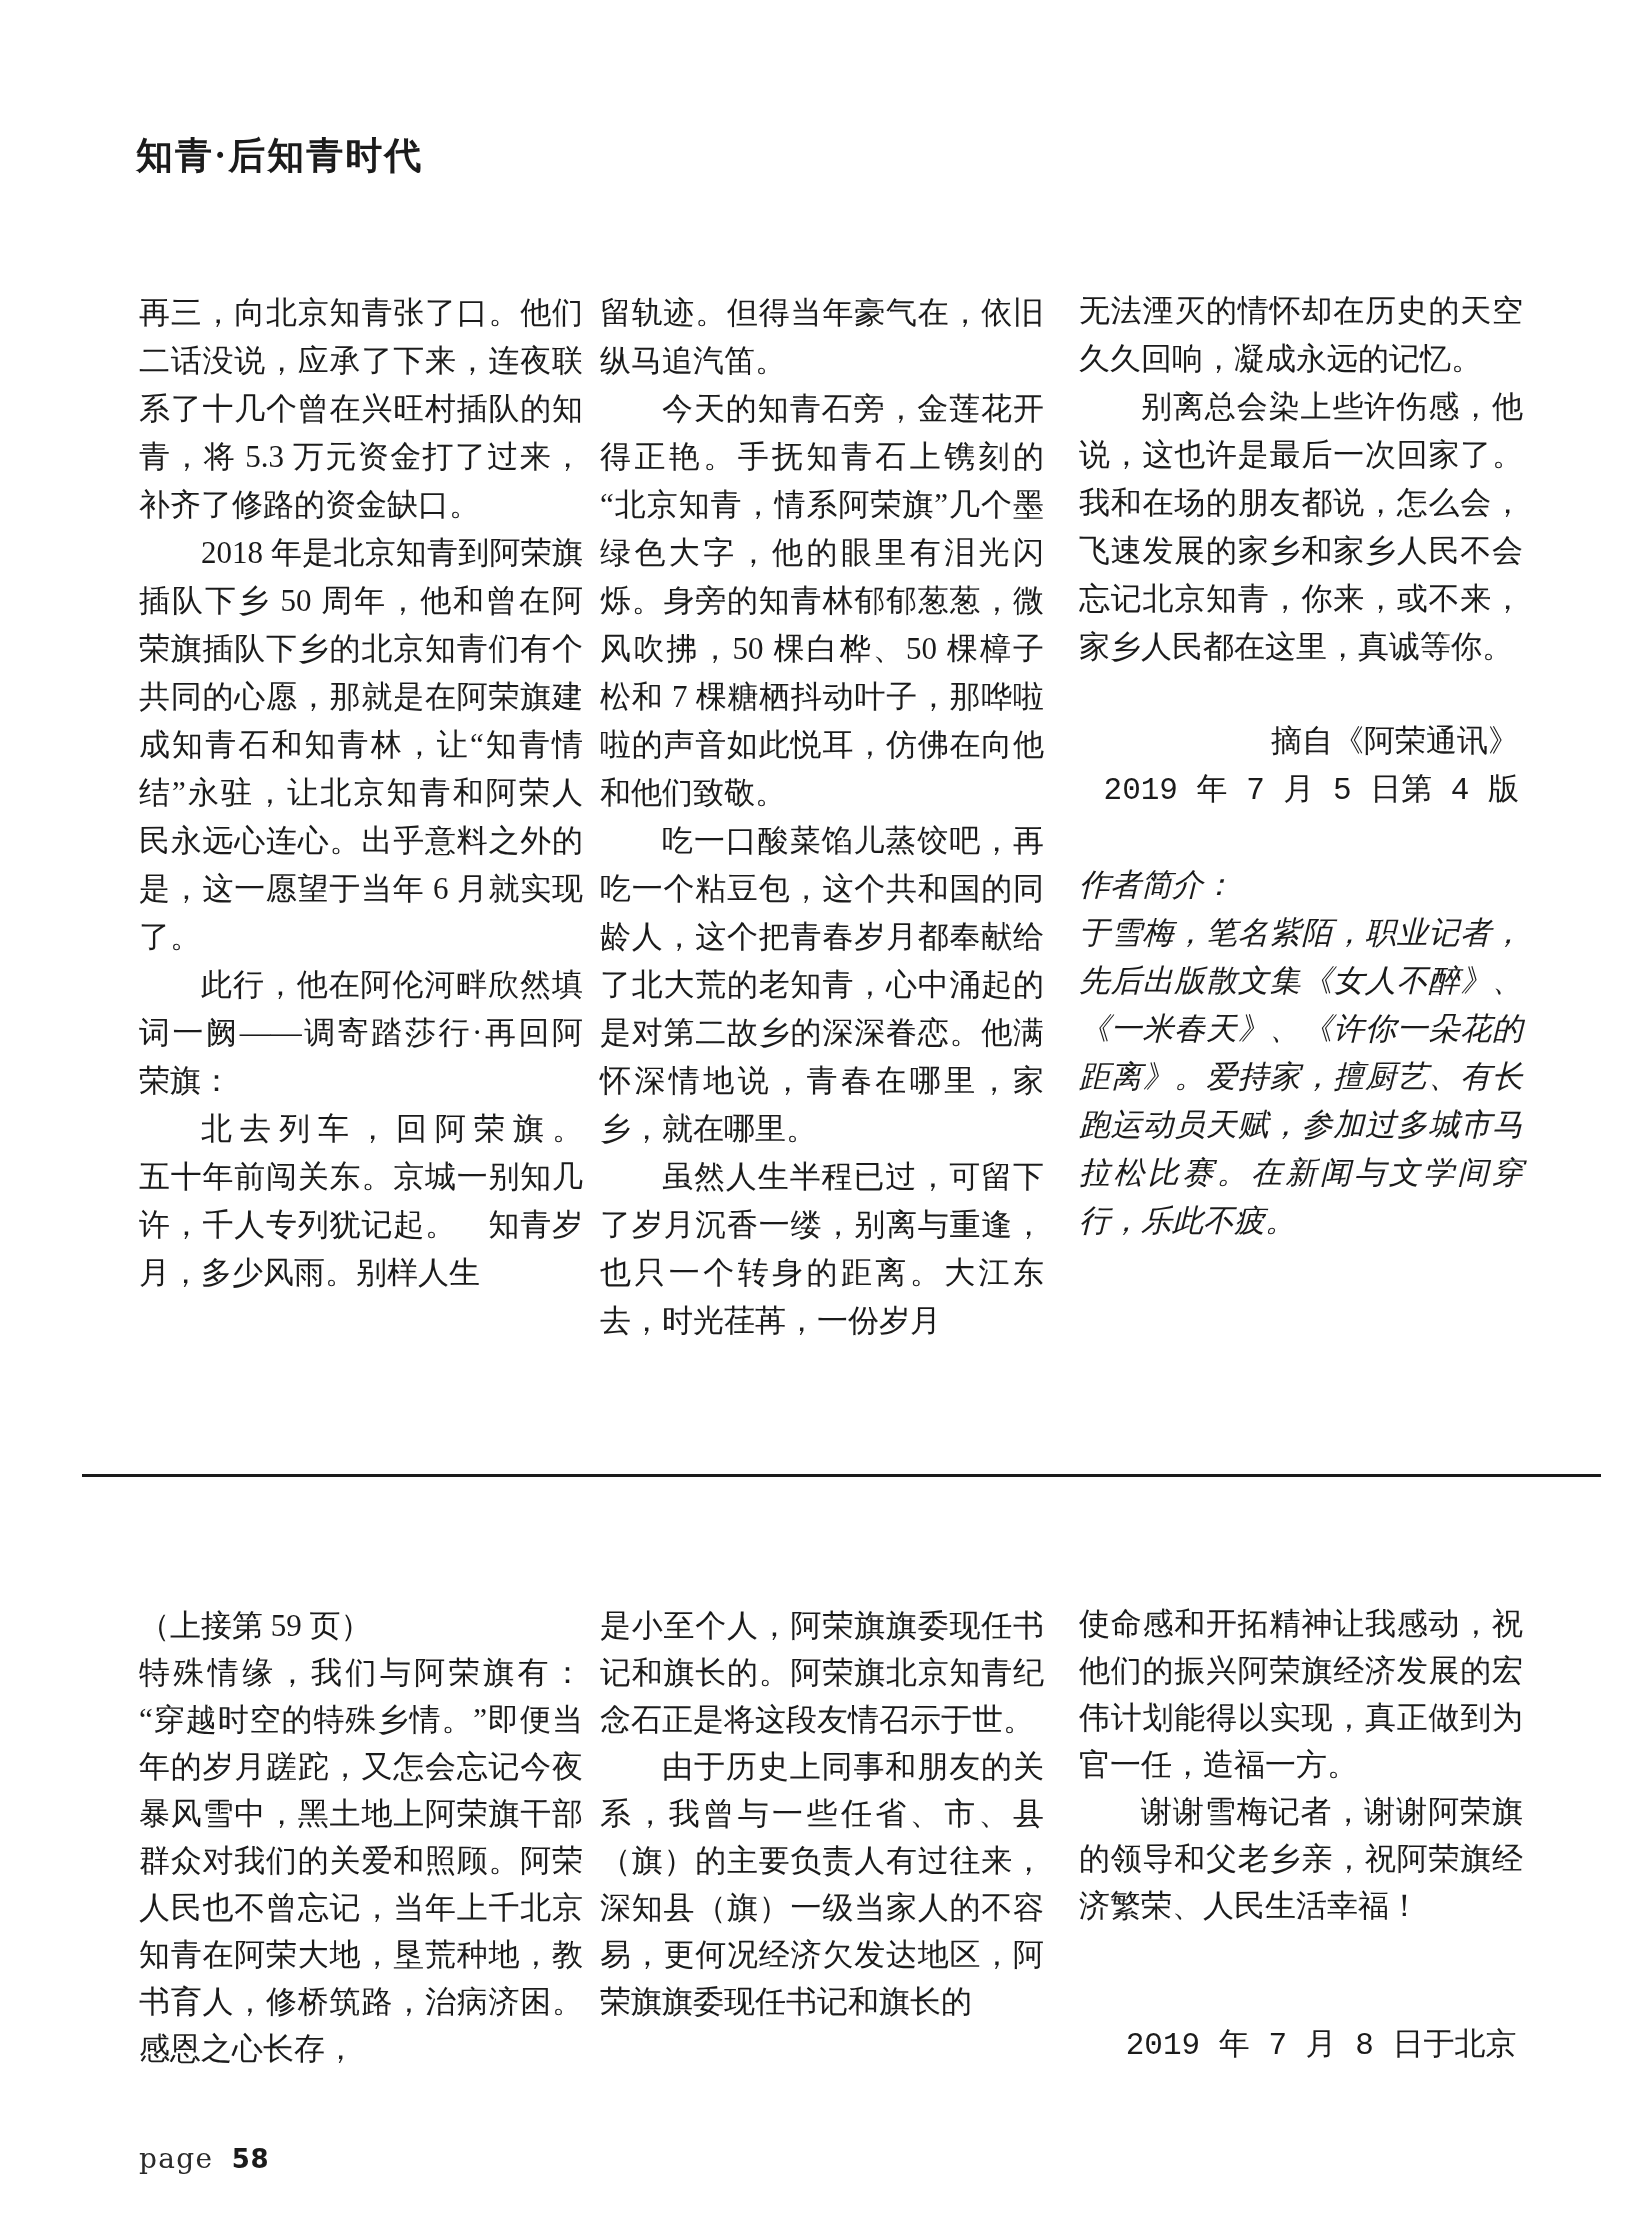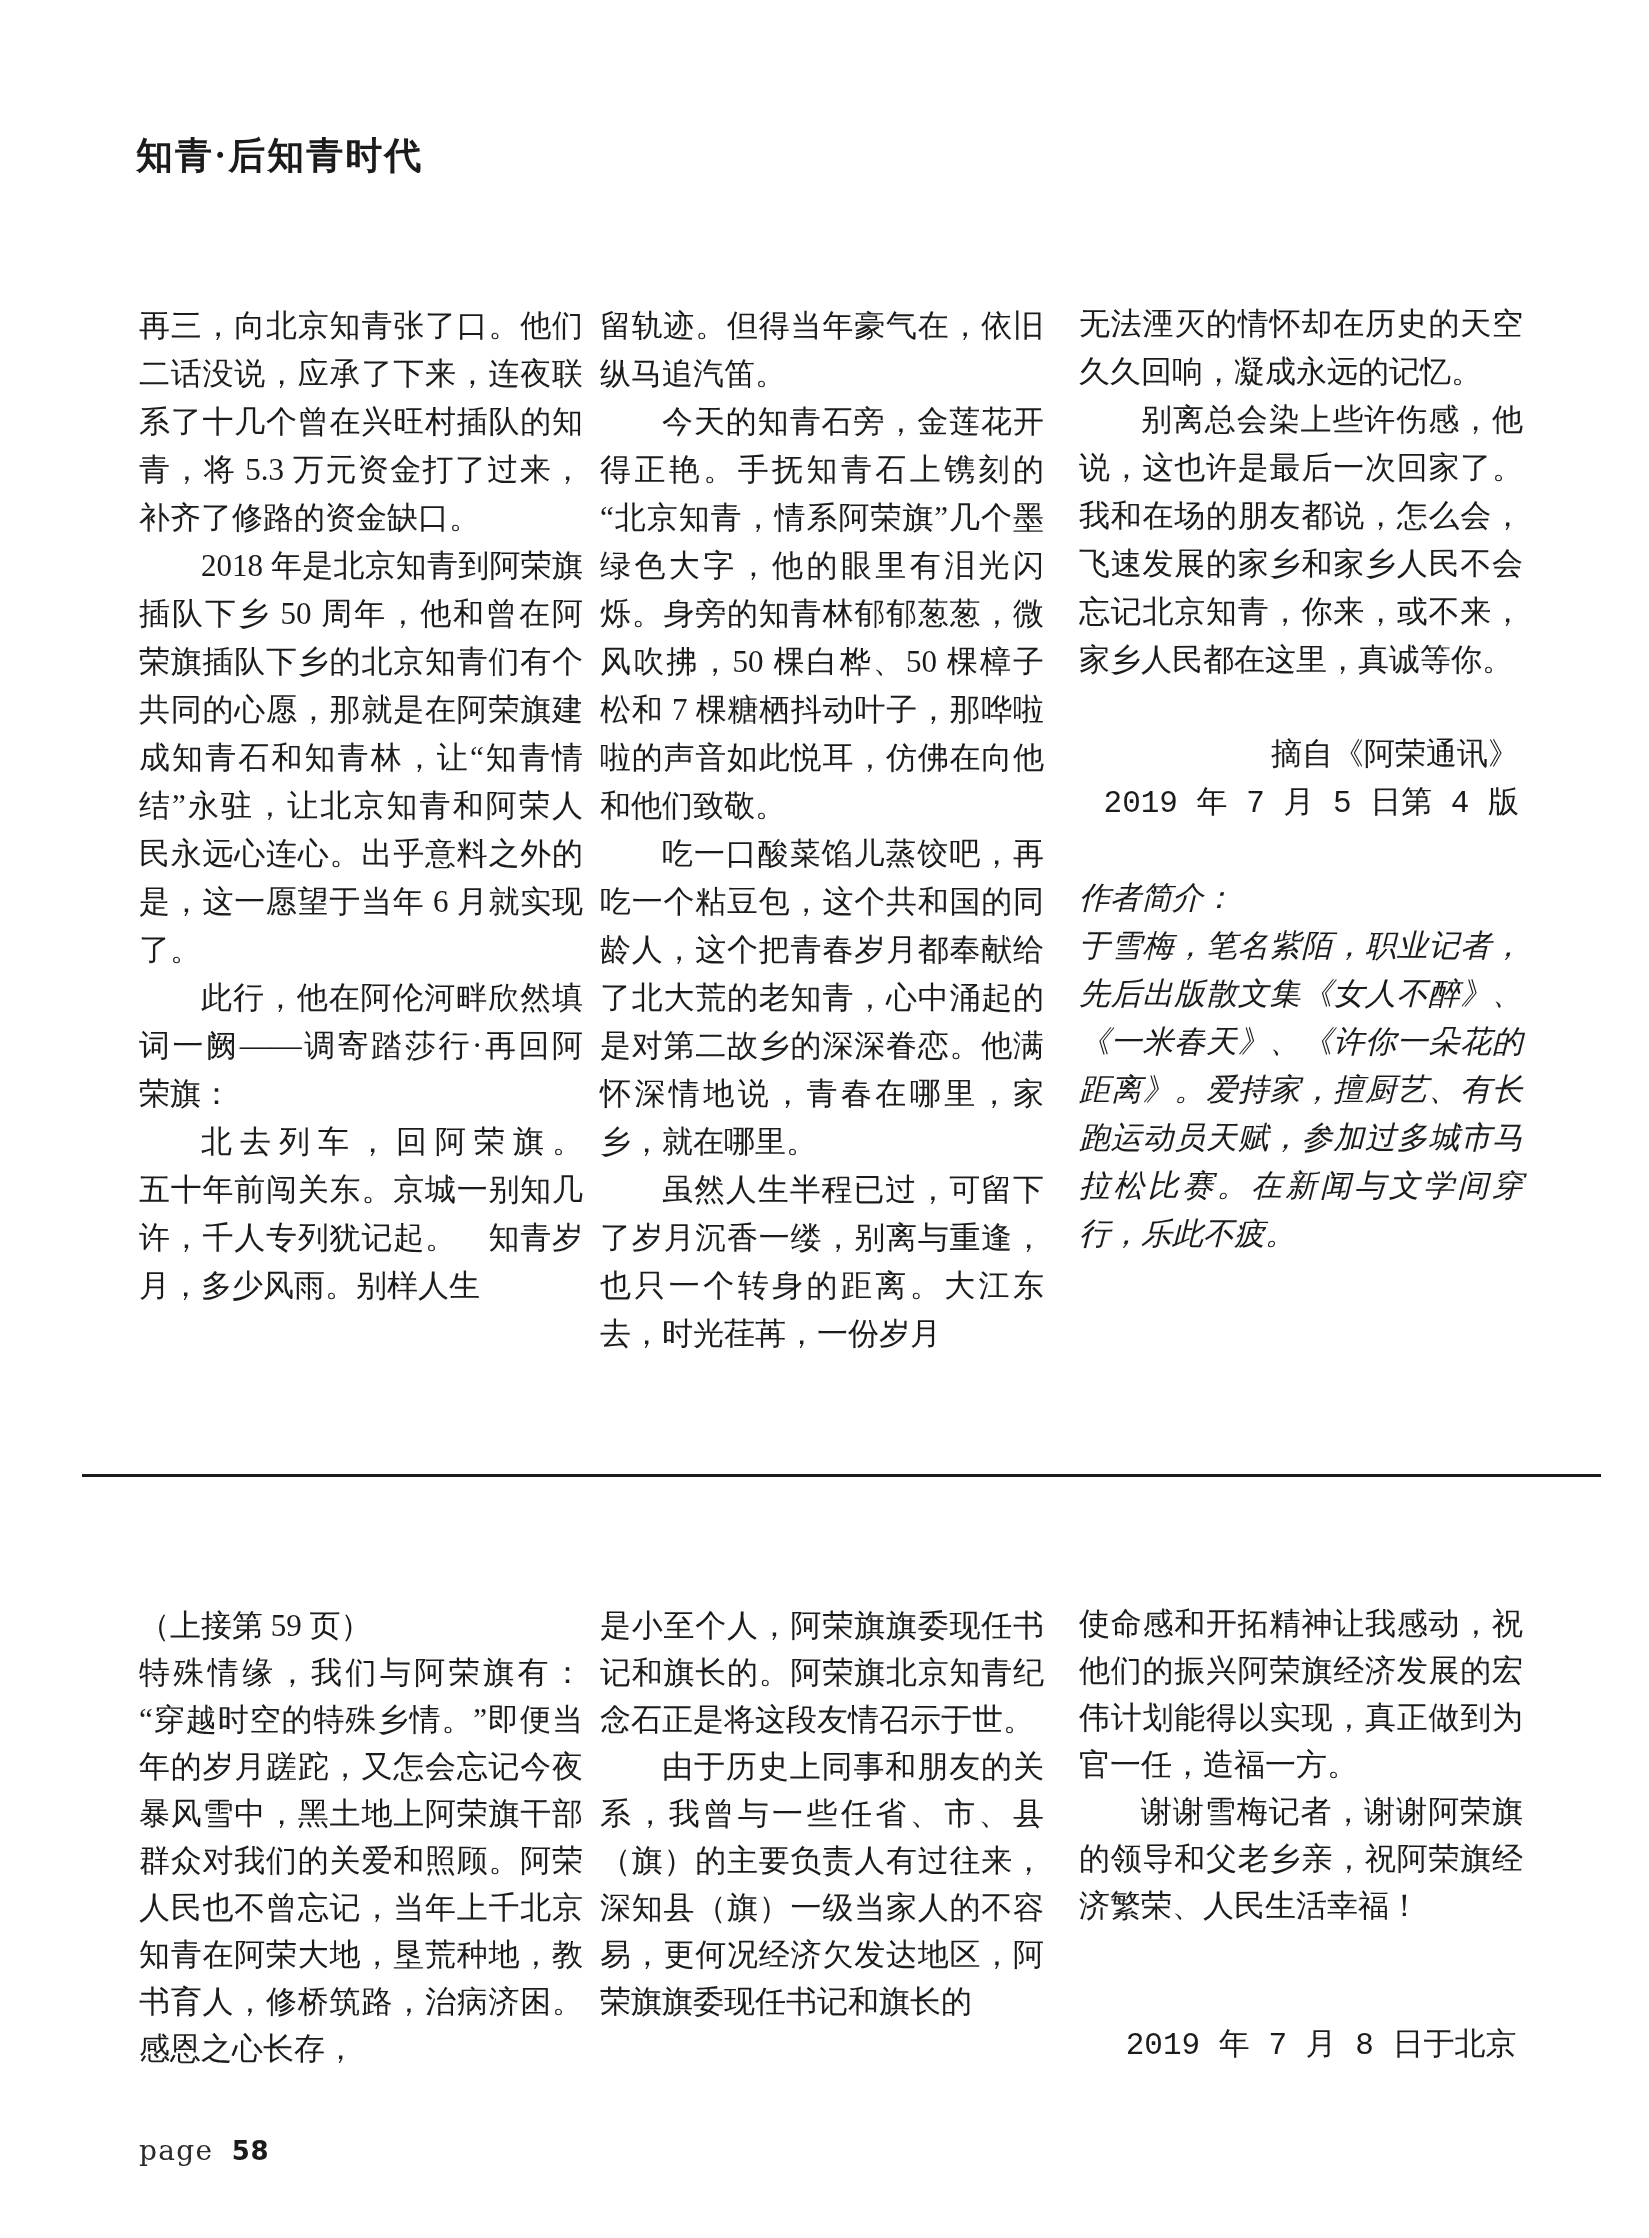--- a/index.html
+++ b/index.html
@@ -12,21 +12,21 @@
   .section-title {
     position:absolute; left:136px; top:131px;
     font-size:37px; font-weight:700; letter-spacing:2px;
     white-space:nowrap;
   }
   .col {
     position:absolute; width:444px;
     font-size:31px; text-align:justify;
     text-justify:inter-character;
   }
-  .top-col    { top:289px;  line-height:48px;margin-top:13px; }
+  .top-col    { top:289px;  line-height:48px; }
   .bottom-col { top:1602px; line-height:47px; }
   #top-c1, #bot-c1 { left:139px; }
   #top-c2, #bot-c2 { left:600px; }
   #top-c3, #bot-c3 { left:1079px;font-family:Liberation Mono, monospace; }
 
   .p { text-align:justify; text-justify:inter-character; }
   .indent { text-indent:2em; }
   .poem-open { text-indent:2em; text-align-last:justify; }
 
   .attribution { margin-top:46px; }
@@ -38,20 +38,21 @@
     position:absolute; left:82px; top:1474px;
     width:1519px; height:2.6px; background:#1a1a1a;
   }
   .footer {
     position:absolute; left:139px; top:2134px;
     display:flex; align-items:baseline; gap:18.5px;
   }
   .footer .label {
     font-size:28px; color:#2a2a2a; letter-spacing:1.3px;
     font-family:"DejaVu Serif","Liberation Serif",serif;
+    margin-top:8px;
   }
   .footer .num {
     font-size:26px; font-weight:600; letter-spacing:0.7px;
     font-family:"DejaVu Sans","Liberation Sans",sans-serif;
   }
 </style>
 </head>
 <body>
 
 <div class="section-title">知青·后知青时代</div>

